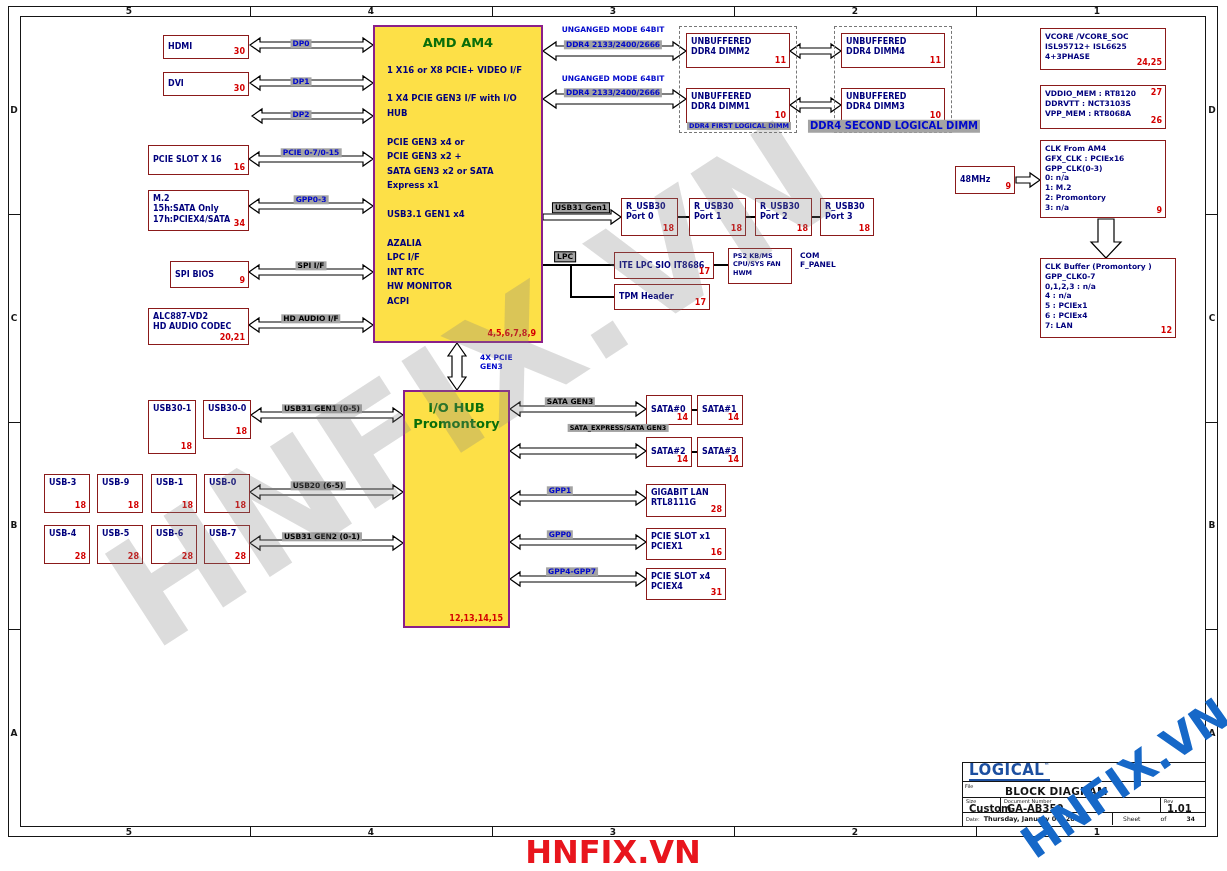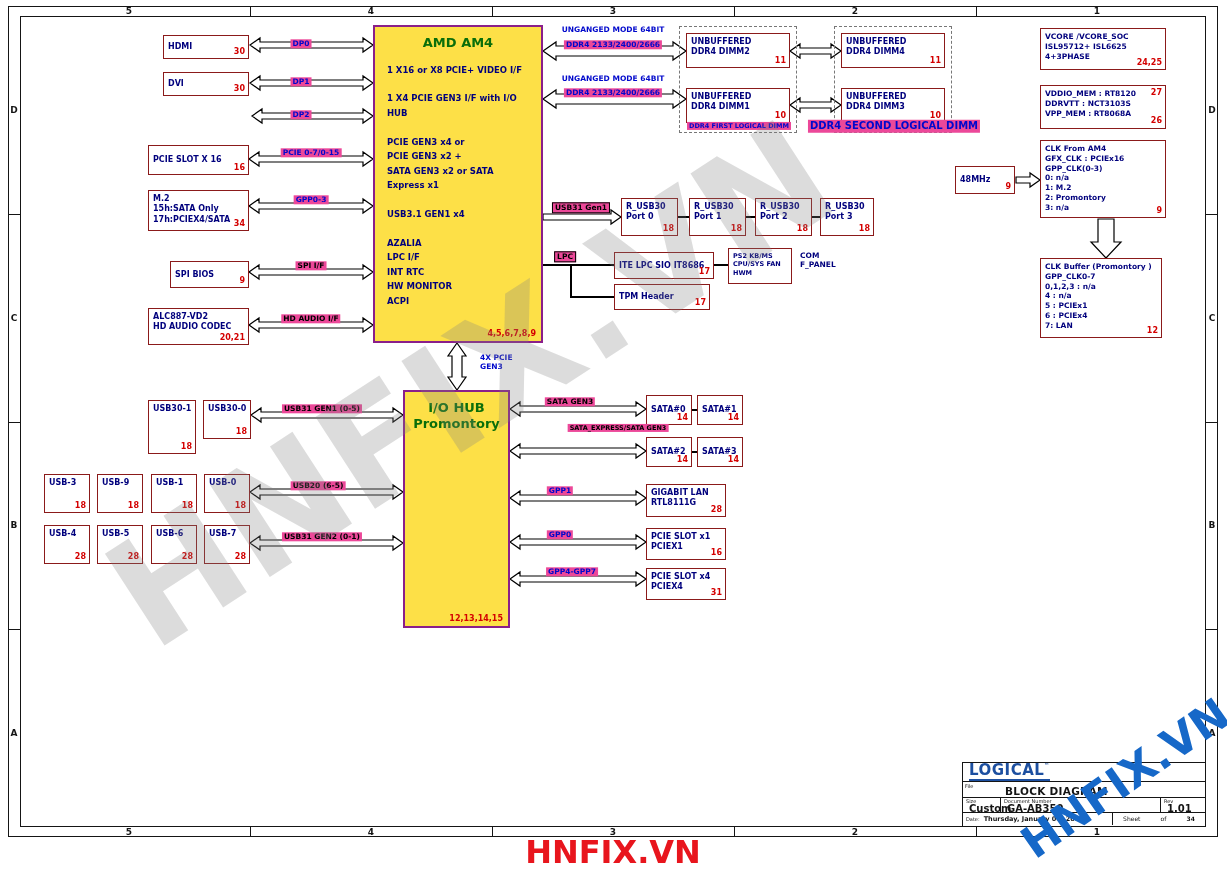--- a/index.html
+++ b/index.html
@@ -29,21 +29,21 @@
   .chip.hub .clines{padding:8px 4px 0 7px}
   .chip .cref{position:absolute;right:5px;bottom:3px;color:#d40000;font-weight:bold;font-size:8px}
 
   
   .dimm-group{position:absolute;border:1.2px dashed #777;z-index:8}
 
   
   .arrow{position:absolute;z-index:5;line-height:0}
   .arrow svg{overflow:visible}
   .conn{position:absolute;background:#000;z-index:6}
-  .buslbl{position:absolute;transform:translate(-50%,-50%);font-size:7.5px;font-weight:bold;background:#ec4899;padding:0 2px;white-space:pre-line;z-index:12;line-height:1.25;text-align:center}
+  .buslbl{position:absolute;transform:translate(-50%,-50%);font-size:7.5px;font-weight:bold;background:#a3a3a3;padding:0 2px;white-space:pre-line;z-index:12;line-height:1.25;text-align:center}
   .buslbl.left{transform:translate(0,-50%);text-align:left}
   .buslbl.nobg{background:transparent}
   .lbl-blue{color:#0008cc}
   .lbl-black{color:#000}
   .lbl-navy{color:#00007d;background:transparent}
   .boxed{border:1px solid #000}
 
   
   #titleblock{position:absolute;left:962px;top:762px;width:244px;height:65px;border:1.6px solid #151515;background:#fff;z-index:9}
   .tb-logo-row{height:19px;border-bottom:1px solid #151515;display:flex;align-items:center;padding-left:6px}
@@ -426,21 +426,21 @@
   <div class="box small" style="left:1040px;top:140px;width:126px;height:78px">
       <span class="txt">CLK From AM4
 GFX_CLK :  PCIEx16
 GPP_CLK(0-3)
 0:  n/a
 1:  M.2
 2:  Promontory
 3:  n/a</span>
       <span class="ref">9</span>
     </div>
-  <div class="box small" style="left:1040px;top:258px;width:122px;height:80px">
+  <div class="box small" style="left:1040px;top:258px;width:136px;height:80px">
       <span class="txt">CLK Buffer (Promontory )
 GPP_CLK0-7
 0,1,2,3 : n/a
 4 : n/a
 5 : PCIEx1
 6 : PCIEx4
 7:  LAN</span>
       <span class="ref">12</span>
     </div>
 

